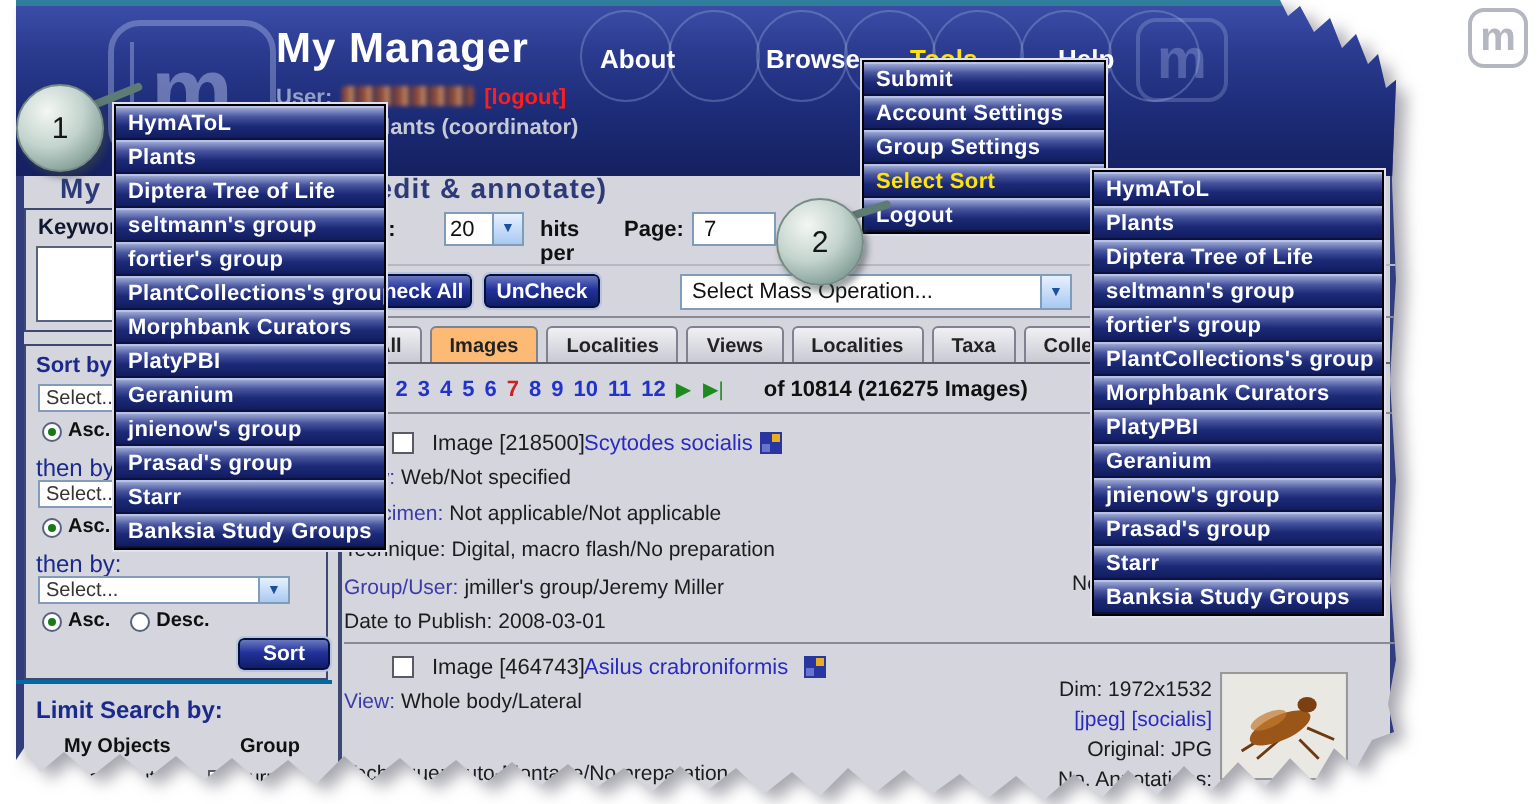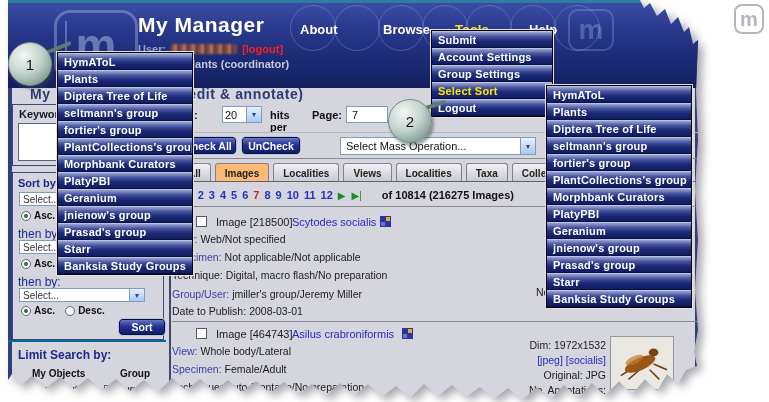--- a/index.html
+++ b/index.html
@@ -240,21 +240,20 @@
       <div class="e-line" style="top:288px"><span class="lab-link">Group/User:</span><span>jmiller's group/Jeremy Miller</span></div>
       <div class="e-line" style="top:305px"><span class="lab-plain">Date to Publish:</span><span>2008-03-01</span></div>
       <div class="anno1">No. Annotations:</div>
       <div class="e-sep"></div>
 
       <span class="cb" style="left:188px; top:328px"></span>
       <span class="e-id" style="left:208px; top:328px">Image [464743]</span>
       <span class="e-name" style="left:284px; top:328px">Asilus crabroniformis</span>
       <span class="anno-icon" style="left:394px; top:328px"></span>
       <div class="e-line" style="top:345px"><span class="lab-link">View:</span><span>Whole body/Lateral</span></div>
-      <div class="e-line" style="top:363px"><span class="lab-link">Specimen:</span><span>Female/Adult</span></div>
       <div class="e-line" style="top:381px"><span class="lab-plain">Technique:</span><span>Auto-Montage/No preparation</span></div>
       <div class="e-line" style="top:396px"><span class="lab-link">Group/User:</span><span>kholston's group/Kevin Holston</span></div>
       <div class="e2-right">
         <div>Dim: 1972x1532</div>
         <div><span class="link">[jpeg]</span> <span class="link">[socialis]</span></div>
         <div>Original: JPG</div>
         <div>No. Annotations:</div>
       </div>
       <svg class="thumb" viewBox="0 0 64 54">
         <rect width="64" height="54" fill="#eae8e2"></rect>

